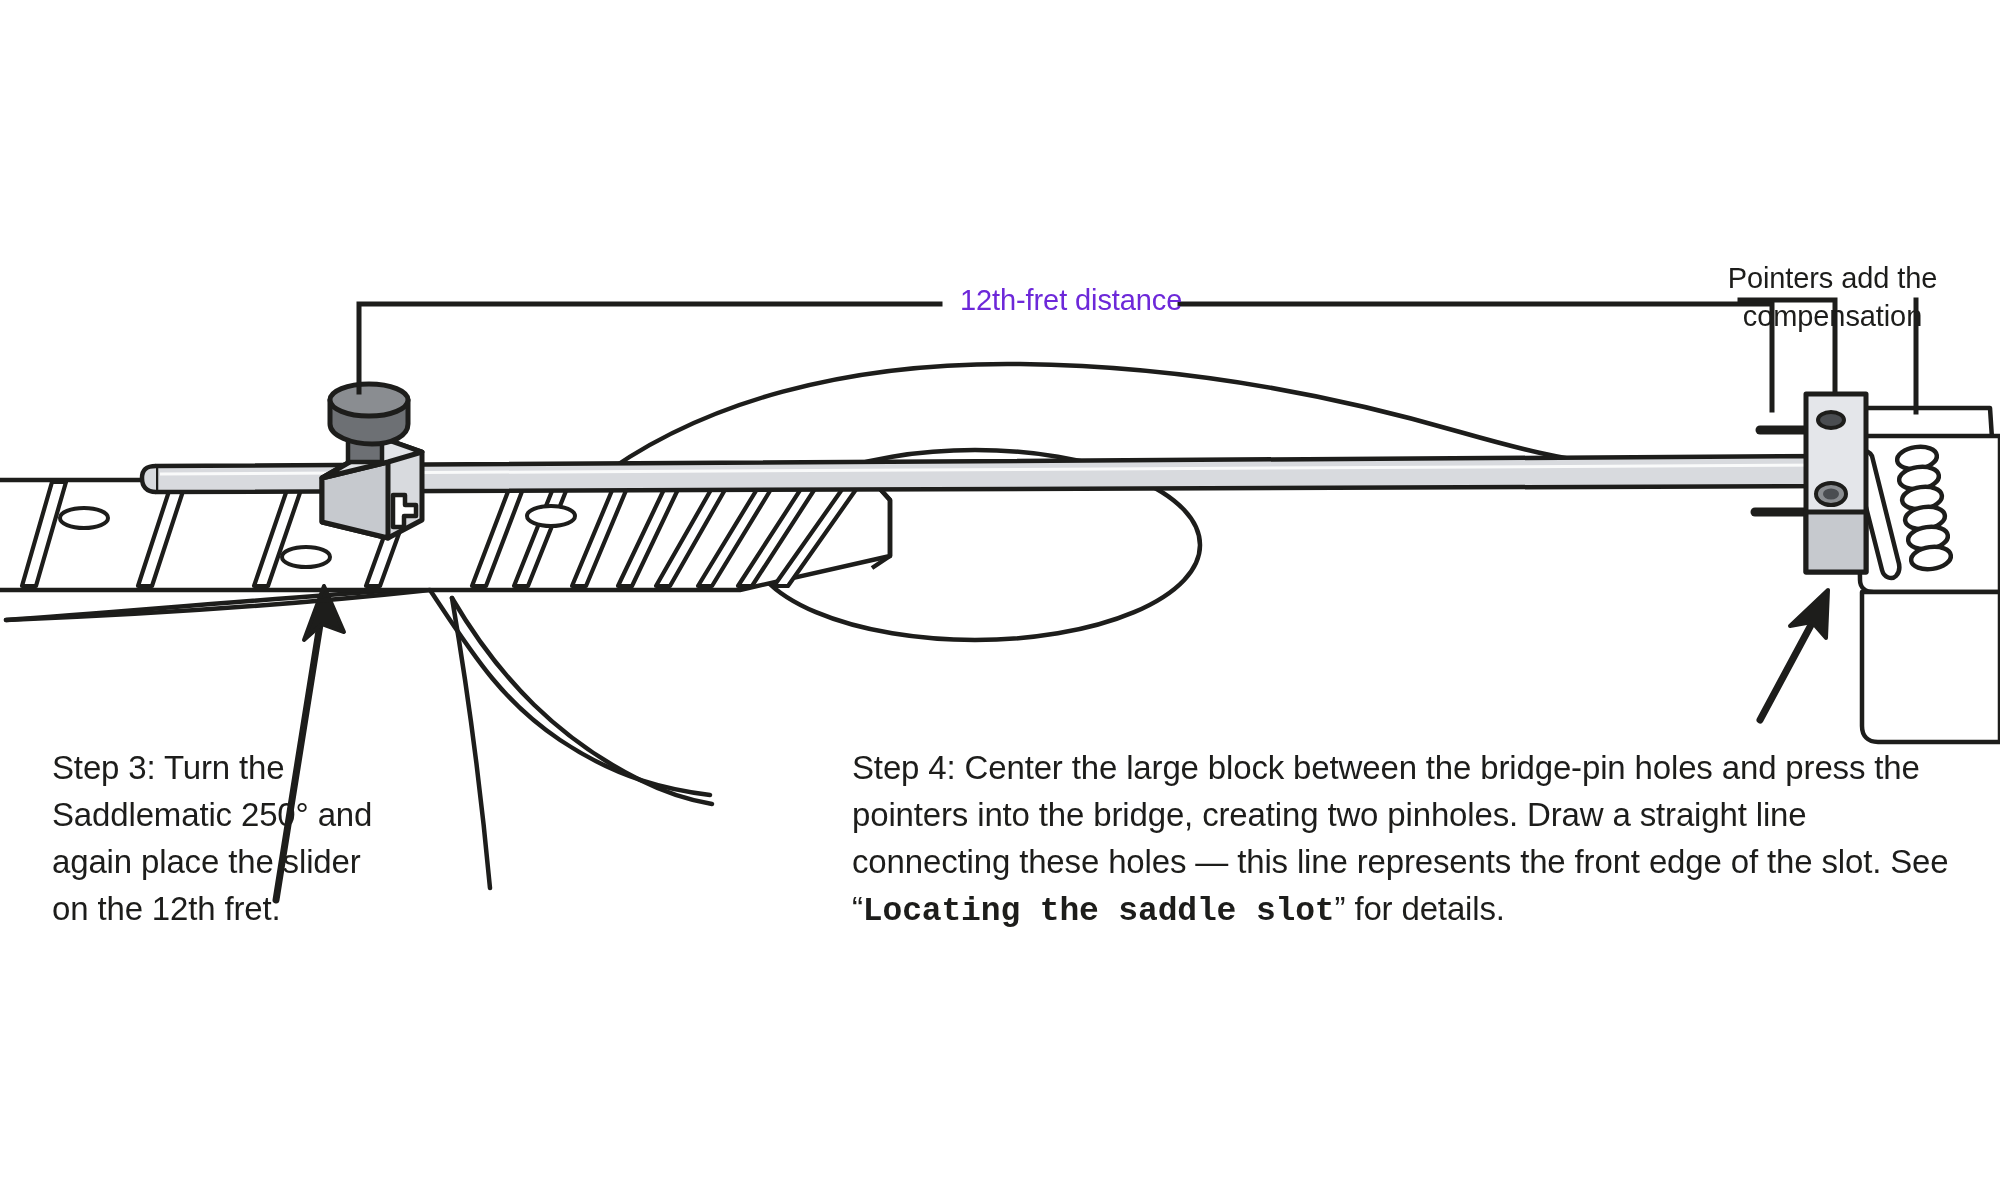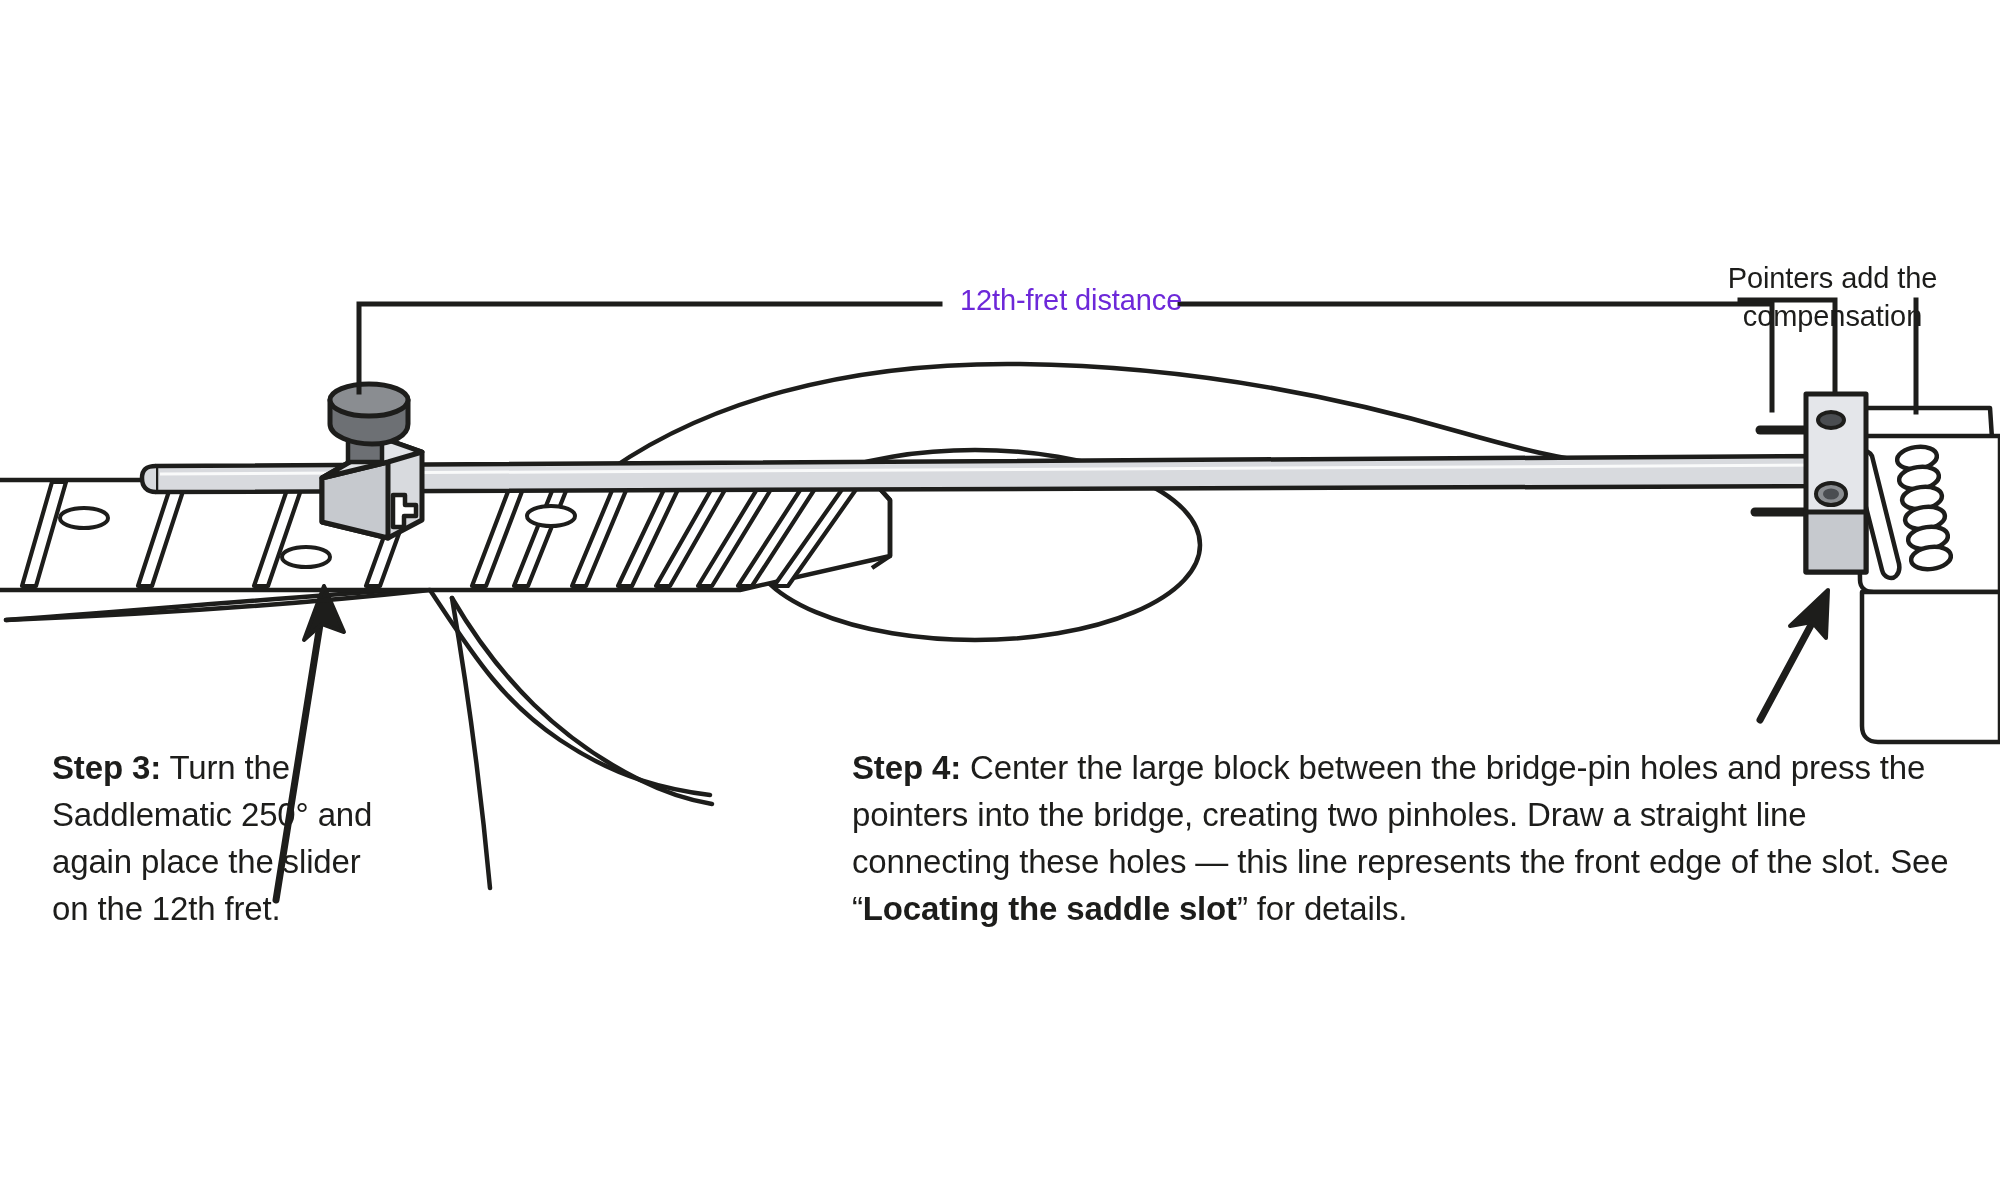--- a/index.html
+++ b/index.html
@@ -67,24 +67,25 @@
     left: 52px;
     top: 745px;
     width: 340px;
   }
   #step4-block {
     left: 852px;
     top: 745px;
     width: 1110px;
   }
   .step-label {
-    font-weight: bold;
+    font-weight: normal;
   }
   .emph {
     font-weight: bold;
+    font-family: Liberation Mono, monospace;
   }
   .step-body { }
 </style>
 </head>
 <body>
 
 <div id="figure-root">
 
   <svg class="illustration" viewBox="0 0 2000 1200" xmlns="http://www.w3.org/2000/svg">
     <defs>

